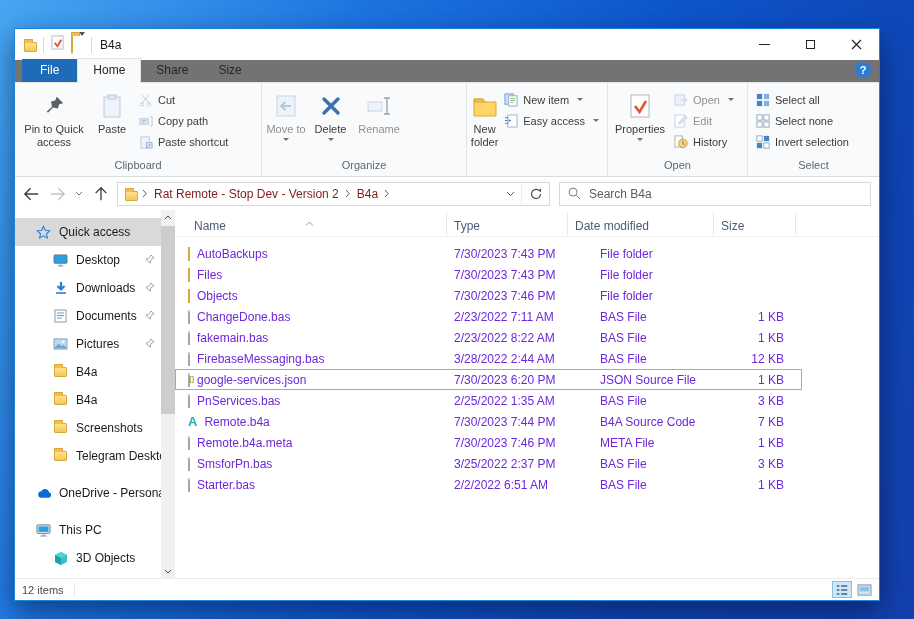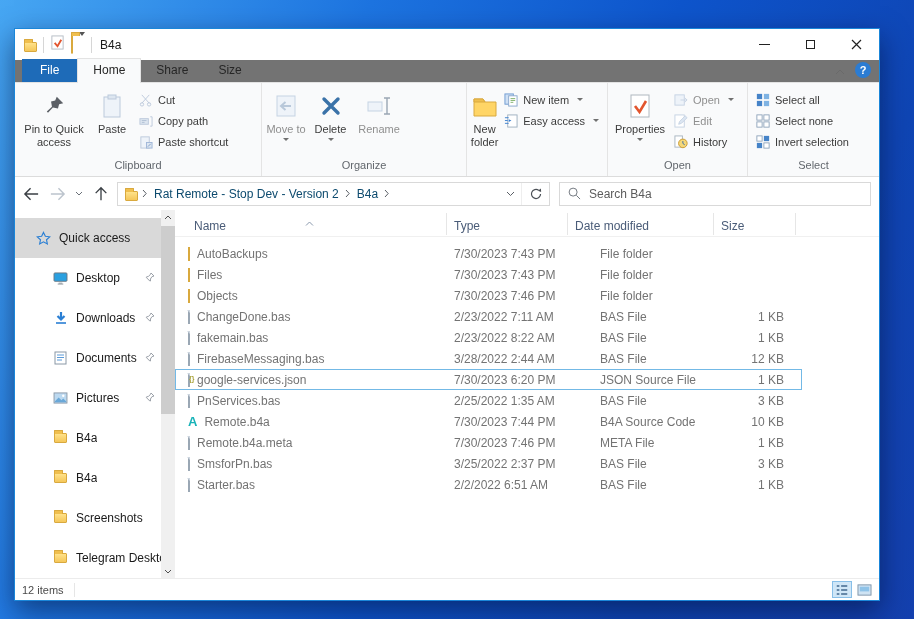--- a/index.html
+++ b/index.html
@@ -51,30 +51,30 @@
   .rbtn-sm { display:flex; align-items:center; gap:5px; font-size:11px; color:#3b3b3b; height:21px; padding:0 5px; white-space:nowrap; }
   .dis { color:#8f8f8f; }
   .caret { width:0; height:0; border-left:3px solid transparent; border-right:3px solid transparent; border-top:3.5px solid #707070; display:inline-block; margin-left:3px; }
   .caret.under { margin:2px 0 0 0; }
 
   
   .navbar { height:33px; display:flex; align-items:center; background:#fff; padding:0 8px 0 4px; gap:2px; flex:0 0 auto; }
   .nav-btn { width:24px; height:24px; display:flex; align-items:center; justify-content:center; }
   .addressbox { height:24px; flex:0 0 433px; border:1px solid #d9d9d9; display:flex; align-items:center; background:#fff; margin-left:2px; }
   .crumbs { display:flex; align-items:center; gap:2px; padding-left:5px; flex:1; overflow:hidden; }
-  .crumb { font-size:12px; color:#0c4a6e; padding:0 4px; white-space:nowrap; }
+  .crumb { font-size:12px; color:#7f1d1d; padding:0 4px; white-space:nowrap; }
   .addr-dd { width:22px; display:flex; justify-content:center; }
   .refresh-btn { width:28px; height:100%; border-left:1px solid #eee; display:flex; align-items:center; justify-content:center; }
   .searchbox { height:24px; flex:1; border:1px solid #d9d9d9; margin-left:7px; display:flex; align-items:center; padding-left:8px; gap:8px; background:#fff; }
   .search-ph { font-size:12px; color:#5c5c5c; }
 
   
   .main { flex:1; display:flex; overflow:hidden; }
   .sidebar { width:146px; flex:0 0 146px; padding-top:8px; overflow:hidden; }
-  .side-item { height:40px; display:flex; align-items:center; gap:7px; font-size:12px; color:#1a1a1a; padding-left:20px; white-space:nowrap; overflow:hidden; }
+  .side-item { height:28px; display:flex; align-items:center; gap:7px; font-size:12px; color:#1a1a1a; padding-left:20px; white-space:nowrap; overflow:hidden; }
   .side-item.lvl1 { padding-left:37px; }
   .side-item.selected { background:#d9d9d9; }
   .side-item .lbl { overflow:hidden; text-overflow:clip; }
   .side-item .pin { margin-left:auto; padding-right:6px; flex:0 0 auto; }
   .side-gap { height:9px; }
   .sb-ic { width:17px; flex:0 0 17px; display:flex; justify-content:center; }
 
   .vscroll { width:14px; flex:0 0 14px; background:#f0f0f0; display:flex; flex-direction:column; align-items:center; }
   .vscroll .arr { height:14px; display:flex; align-items:center; justify-content:center; flex:0 0 14px; }
   .vscroll .thumb { width:14px; height:188px; background:#cdcdcd; margin-top:2px; }
@@ -85,21 +85,21 @@
   .lheader { display:flex; height:25px; align-items:center; border-bottom:1px solid #f0f0f0; position:relative; margin-top:2px; }
   .hcell { font-size:12px; color:#4a5c78; border-right:1px solid #e6e6e6; height:22px; display:flex; align-items:flex-end; padding:0 0 2px 7px; }
   .hcell.c-name { width:272px; padding-left:19px; }
   .hcell.c-date { width:146px; }
   .hcell.c-type { width:121px; }
   .hcell.c-size { width:82px; }
   .sort-ind { position:absolute; left:130px; top:0px; }
   .rows { padding-top:6px; }
   .row { display:flex; align-items:center; height:21px; width:627px; }
   .row.selected { box-shadow:inset 0 0 0 1px #73b9e6; }
-  .cell { font-size:12px; color:#737373; white-space:nowrap; overflow:hidden; }
+  .cell { font-size:12px; color:#6d28d9; white-space:nowrap; overflow:hidden; }
   .cell.c-name { width:272px; display:flex; align-items:center; gap:7px; padding-left:13px; }
   .cell.c-date { width:146px; padding-left:7px; }
   .cell.c-type { width:121px; padding-left:7px; }
   .cell.c-size { width:82px; text-align:right; padding-right:12px; }
 
   .ficon-file { position:relative; width:11px; height:14px; background:#fff; border:1px solid #9aa7b4; flex:0 0 11px; }
   .ficon-file::before { content:""; position:absolute; right:-1px; top:-1px; width:0; height:0;
     border-left:4px solid transparent; border-top:4px solid #cdd6df; }
   .ficon-json::after { content:"{}"; position:absolute; left:0px; top:2px; font-size:7px; color:#a8a239; font-weight:bold; }
   .ficon-b4a { width:13px; height:15px; flex:0 0 13px; color:#18b3b8; font-weight:bold; font-size:13px; line-height:15px; text-align:center; }
@@ -659,21 +659,21 @@
     <div class="cell c-type">BAS File</div>
     <div class="cell c-size">3 KB</div>
   </div>
             <div class="row">
     <div class="cell c-name">
                 <span class="fic"><span class="ficon-b4a"></span></span>
                 <span class="nm">Remote.b4a</span>
               </div>
     <div class="cell c-date">7/30/2023 7:44 PM</div>
     <div class="cell c-type">B4A Source Code</div>
-    <div class="cell c-size">10 KB</div>
+    <div class="cell c-size">7 KB</div>
   </div>
             <div class="row">
     <div class="cell c-name">
                 <span class="fic"><span class="ficon-file"></span></span>
                 <span class="nm">Remote.b4a.meta</span>
               </div>
     <div class="cell c-date">7/30/2023 7:46 PM</div>
     <div class="cell c-type">META File</div>
     <div class="cell c-size">1 KB</div>
   </div>

